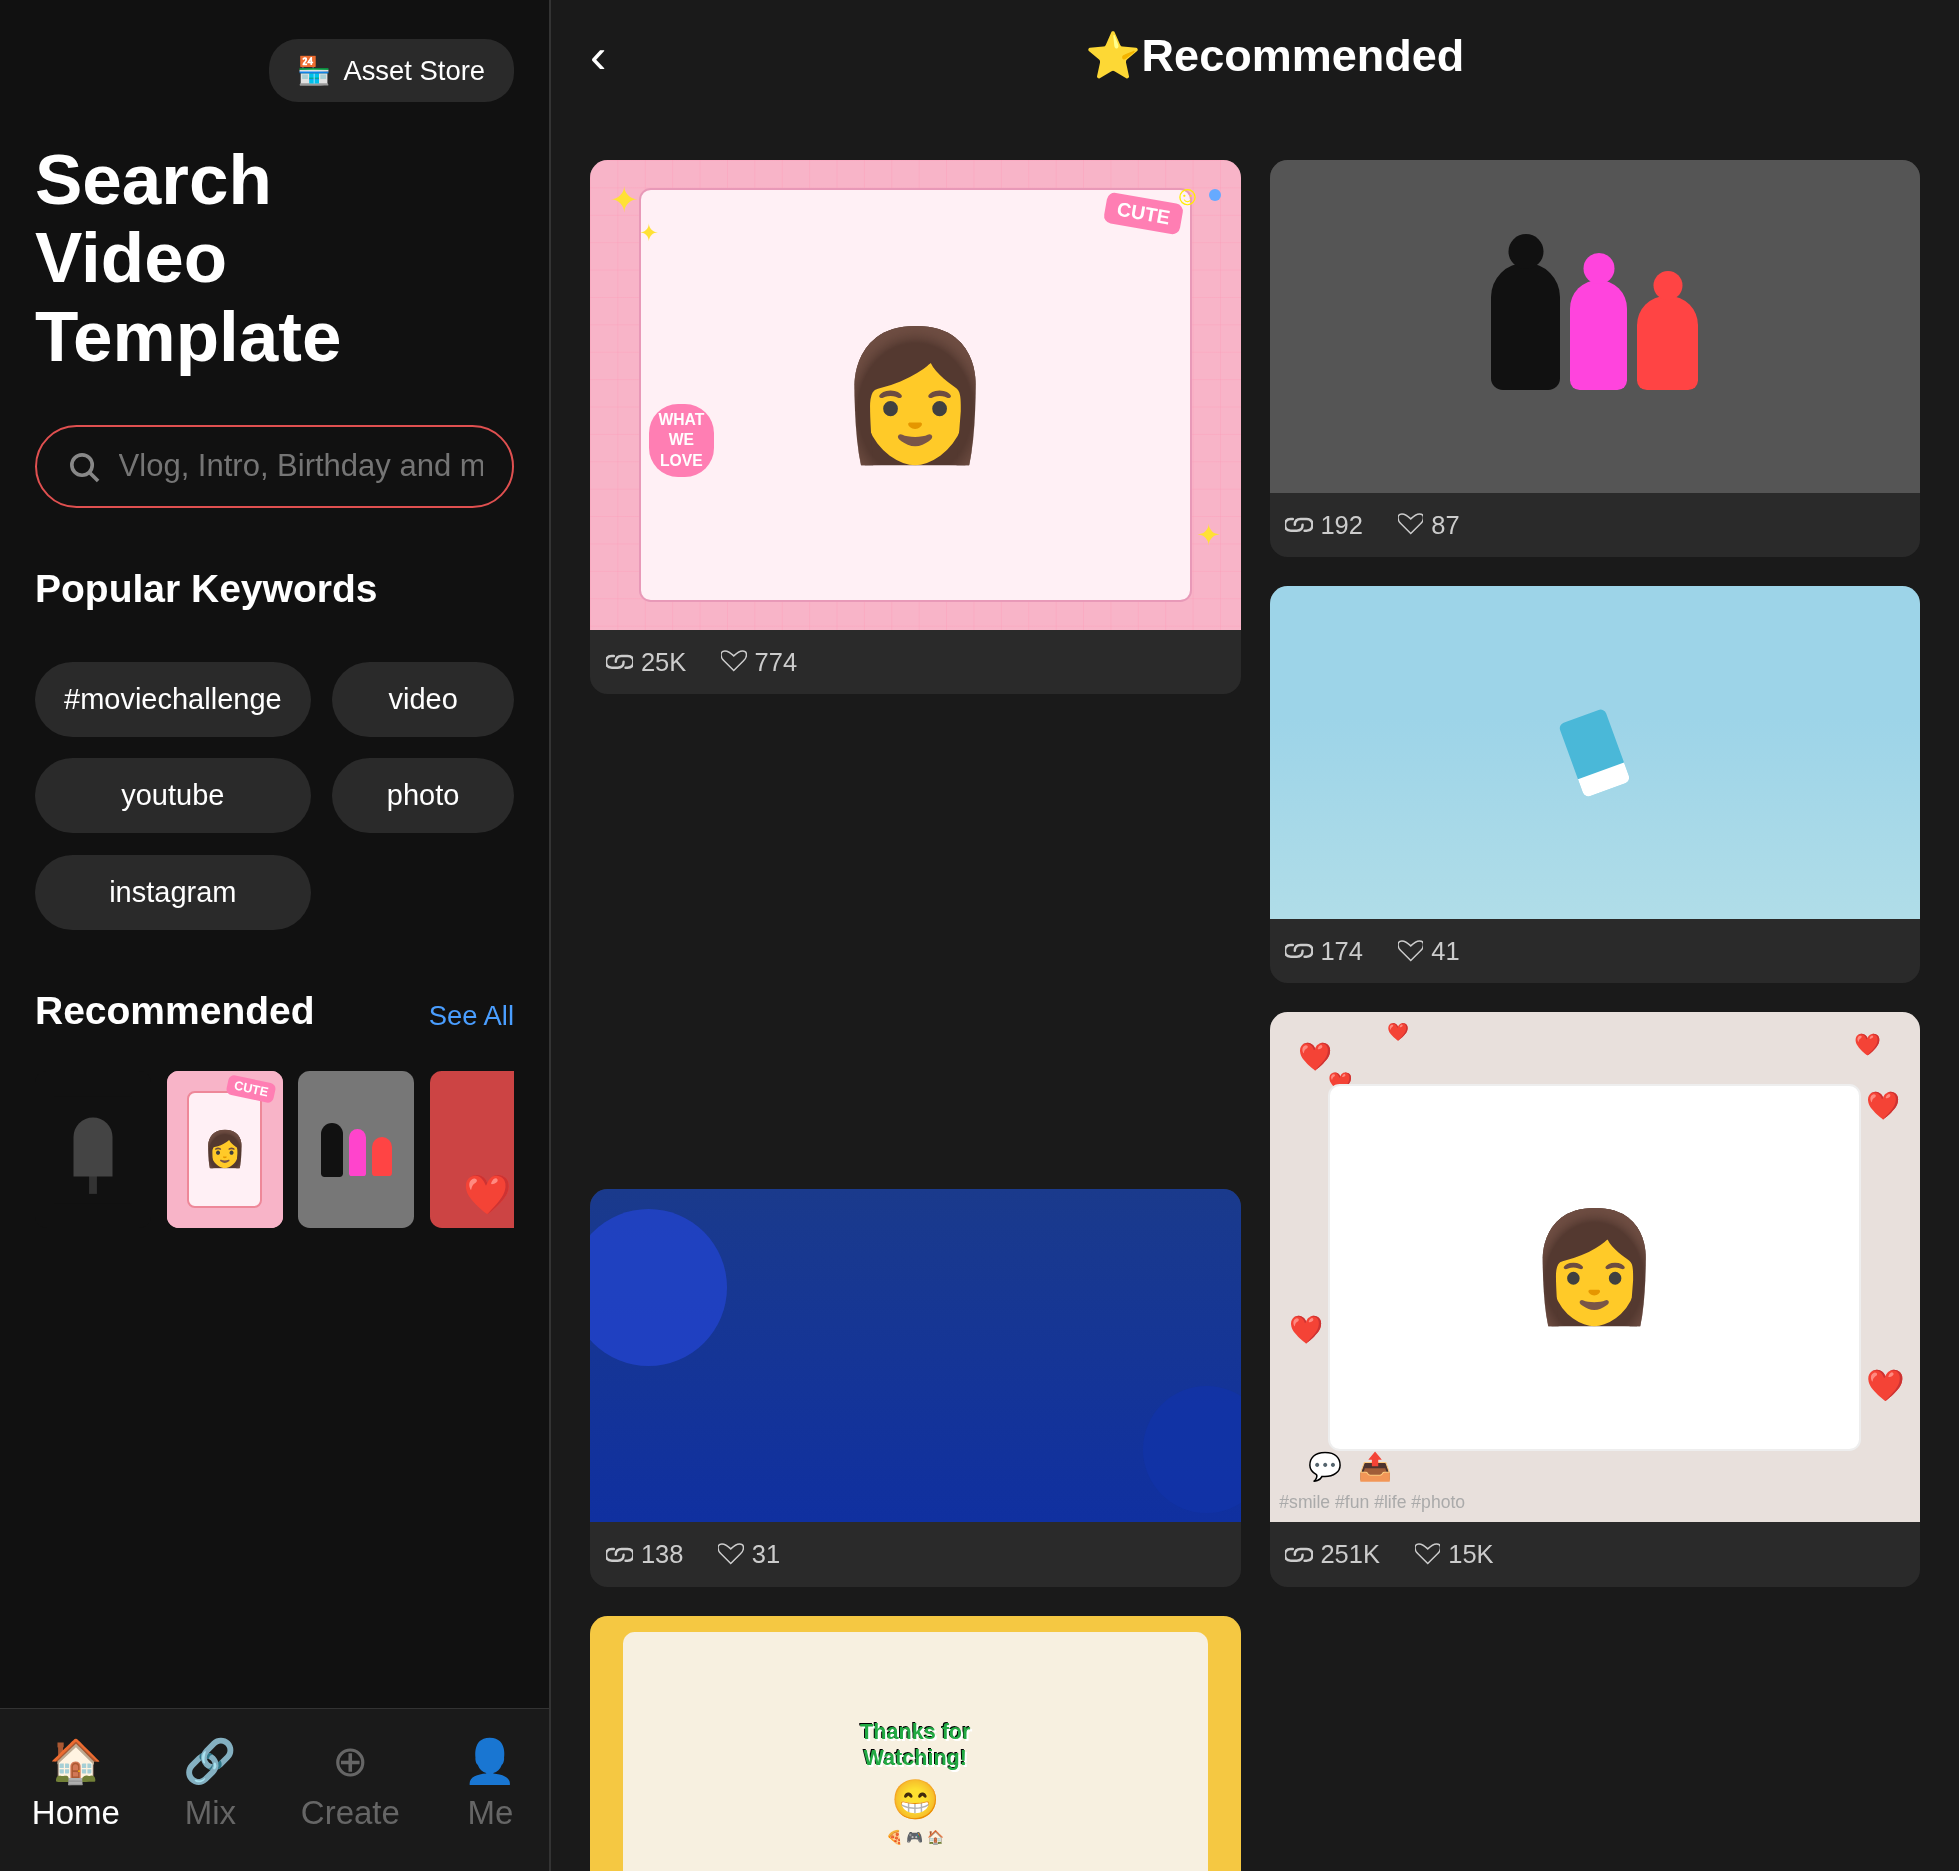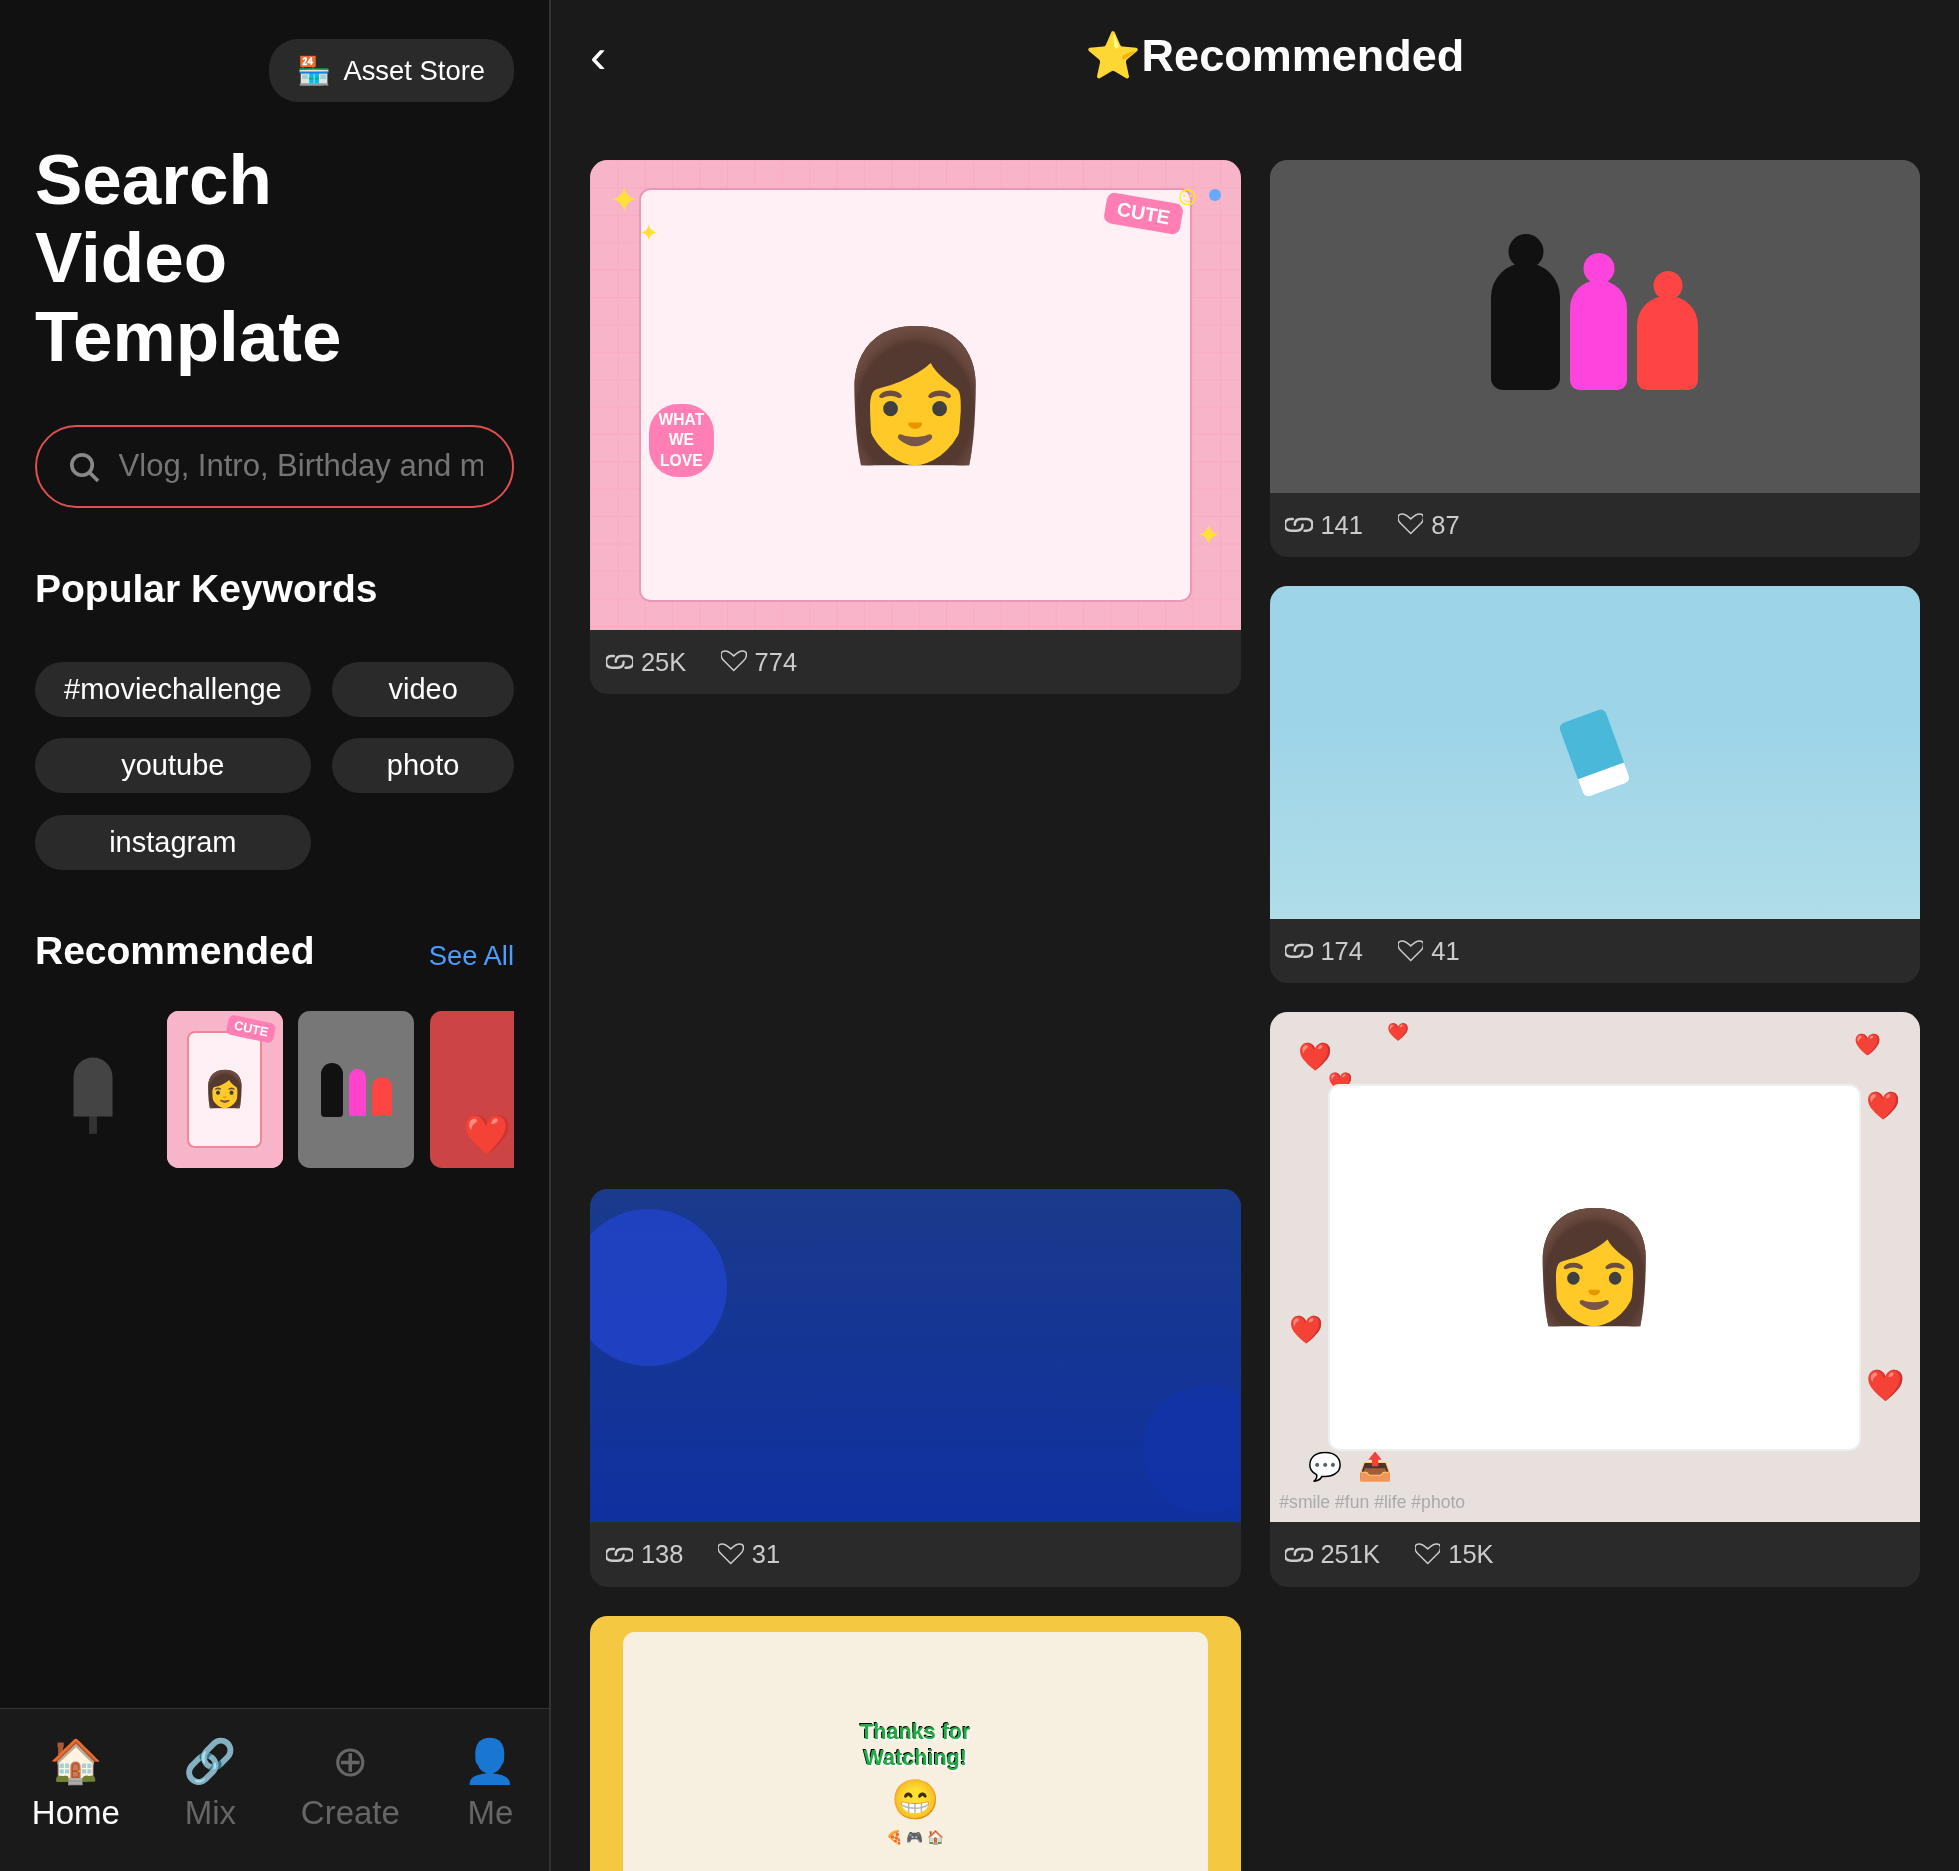--- a/index.html
+++ b/index.html
@@ -80,21 +80,21 @@
     .keywords-grid {
       display: grid;
       grid-template-columns: 1fr 1fr;
       gap: 21.6px;
       margin-bottom: 59px;
     }
 
     .keyword-chip {
       background: #2a2a2a;
       border-radius: 39px;
-      padding: 11px 29px;
+      padding: 21px 29px;
       font-size: 29px;
       cursor: pointer;
       text-align: center;
     }
 
     .recommended-header {
       display: flex;
       justify-content: space-between;
       align-items: center;
       margin-bottom: 29px;
@@ -585,21 +585,21 @@
               <div style="position:absolute;top:-25.5px;left:50%;transform:translateX(-50%);width:29px;height:29px;background:#ff4444;border-radius:50%;"></div>
             </div>
           </div>
         </div>
         <div class="card-stats">
           <div class="stat">
             <svg width="27.4" height="19.6" viewBox="0 0 28 20">
               <path d="M10 10 Q10 4 16 4 L22 4 Q28 4 28 10 Q28 16 22 16 L20 16" stroke="#ccc" stroke-width="2.5" fill="none" stroke-linecap="round"></path>
               <path d="M18 10 Q18 16 12 16 L6 16 Q0 16 0 10 Q0 4 6 4 L8 4" stroke="#ccc" stroke-width="2.5" fill="none" stroke-linecap="round"></path>
             </svg>
-            <span>141</span>
+            <span>192</span>
           </div>
           <div class="stat">
             <svg width="25.5" height="23.5" viewBox="0 0 26 24">
               <path d="M13 21 L3 11 Q0 8 0 5 Q0 1 4 1 Q8 1 13 6 Q18 1 22 1 Q26 1 26 5 Q26 8 23 11 Z" stroke="#ccc" stroke-width="1.5" fill="none"></path>
             </svg>
             <span>87</span>
           </div>
         </div>
       </div>
     </div>

